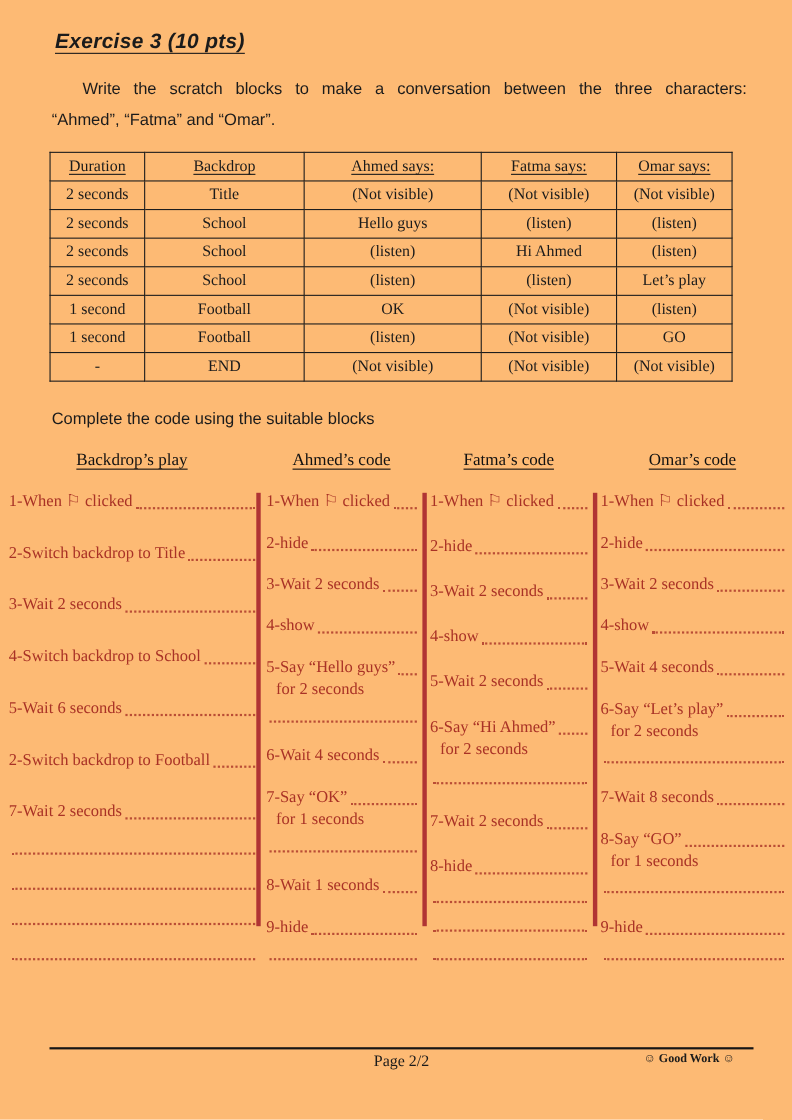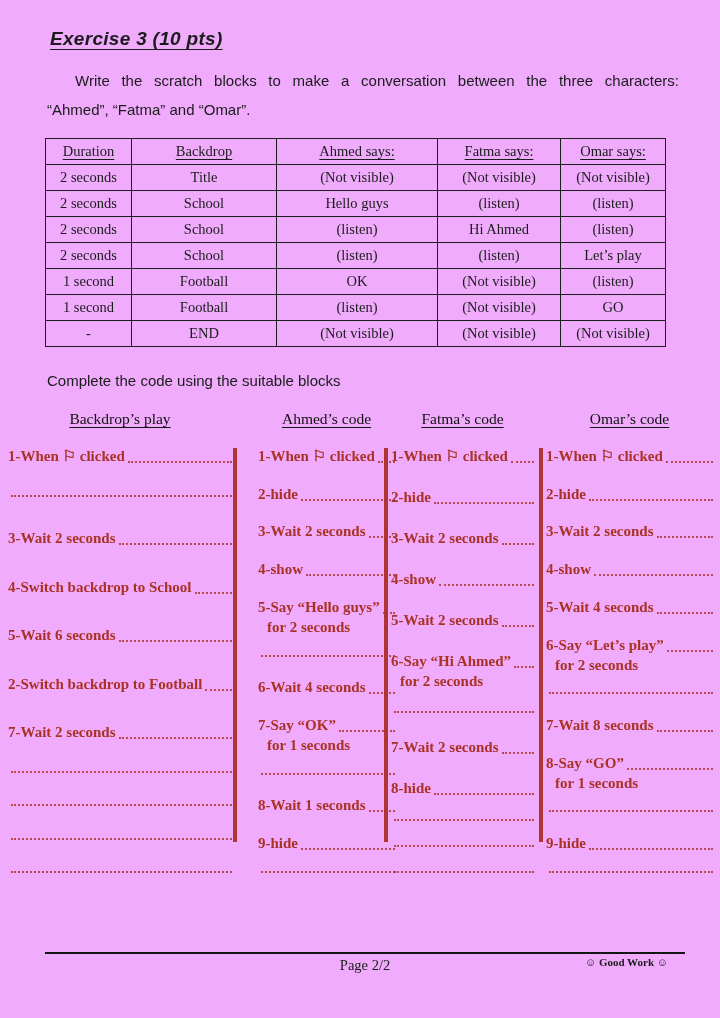--- a/index.html
+++ b/index.html
@@ -1,16 +1,16 @@
 <!DOCTYPE html>
 <html><head>
 <meta charset="utf-8">
 <style>
   html,body{margin:0;padding:0;background:#ffffff;}
-  #page{position:relative;width:720px;height:1018px;background:#f0abfc;overflow:hidden;
+  #page{position:relative;width:720px;height:1018px;background:#fdba74;overflow:hidden;
         font-family:"Liberation Serif",serif;color:#1b1b1b;}
 
   
   #title{position:absolute;left:50px;top:28px;font-family:"Liberation Sans",sans-serif;
          font-style:italic;font-weight:bold;font-size:19px;
          text-decoration:underline;text-underline-offset:4px;letter-spacing:.3px;}
   #para{position:absolute;left:47px;top:66px;width:632px;
         font-family:"Liberation Sans",sans-serif;font-size:15px;line-height:29px;}
   #para .l1{text-align:justify;text-align-last:justify;margin-left:28px;}
   #para .l2{text-align:left;}
@@ -22,31 +22,31 @@
   #conv-table th{text-decoration:underline;text-underline-offset:3px;}
   .cw0{width:86px}.cw1{width:145px}.cw2{width:161px}.cw3{width:123px}.cw4{width:105px}
 
   
   #complete-line{position:absolute;left:47px;top:372px;
         font-family:"Liberation Sans",sans-serif;font-size:15px;}
   .code-col{position:absolute;top:410px;}
   .col-header{text-align:center;font-size:15.5px;color:#111;
         text-decoration:underline;text-underline-offset:3px;margin-bottom:18px;}
   .entries{display:flex;flex-direction:column;justify-content:space-between;height:430px;}
-  .entry{font-weight:bold;font-size:15px;color:#a93226;line-height:20px;}
+  .entry{font-weight:normal;font-size:15px;color:#a93226;line-height:20px;}
   .entry .row1{display:flex;align-items:flex-end;}
   .entry .txt{white-space:nowrap;}
   .entry .lead{flex:1;min-width:6px;margin:0 0 3px 3px;
         border-bottom:2px dotted rgba(169,50,38,.8);}
   .entry .row2{padding-left:9px;}
   #bar1,#bar2,#bar3{position:absolute;top:448px;width:3.5px;height:394px;background:#b03434;}
   #bar1{left:233px}#bar2{left:384px}#bar3{left:539px}
 
   #col-backdrop{left:8px;width:224px;}
-  #col-ahmed{left:242px;width:137px;margin-left:16px;}
+  #col-ahmed{left:242px;width:137px;}
   #col-fatma{left:391px;width:143px;}
   #col-omar{left:546px;width:167px;}
 
   
   #footer-rule{position:absolute;left:45px;top:952px;width:640px;border-top:2px solid #161616;}
   #page-num{position:absolute;left:45px;top:957px;width:640px;text-align:center;font-size:14.5px;}
   #good-work{position:absolute;right:52px;top:956px;font-size:11px;font-weight:bold;}
 </style>
 </head>
 <body>
@@ -136,20 +136,21 @@
     <div class="col-header">Backdrop’s play</div>
     <div class="entries">
         <div class="entry">
           <div class="row1">
             <span class="txt">1-When ⚐ clicked</span>
             <span class="lead"></span>
           </div>
         </div>
         <div class="entry">
           <div class="row1">
+            <span class="txt">2-Switch backdrop to Title</span>
             <span class="lead"></span>
           </div>
         </div>
         <div class="entry">
           <div class="row1">
             <span class="txt">3-Wait 2 seconds</span>
             <span class="lead"></span>
           </div>
         </div>
         <div class="entry">

